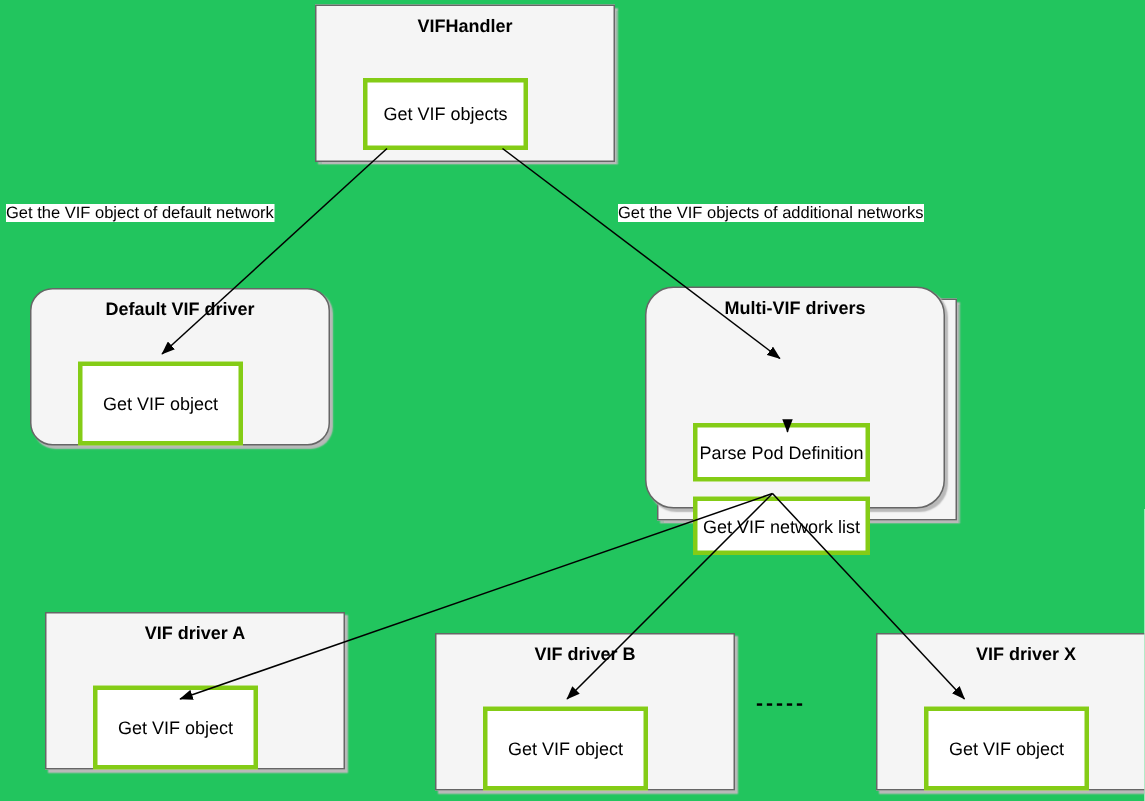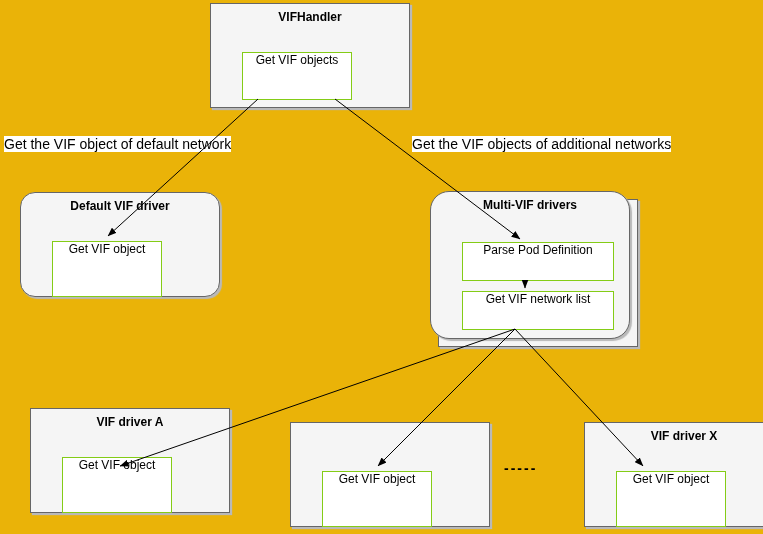--- a/index.html
+++ b/index.html
@@ -1,20 +1,20 @@
 <!DOCTYPE html>
 <html><head>
 <meta charset="utf-8">
 <style>
   html, body { margin: 0; padding: 0; background: #ffffff; }
   .canvas {
     position: relative;
     width: 763px;
     height: 534px;
-    background: #eab308;
+    background: #22c55e;
     font-family: "Liberation Sans", sans-serif;
     color: #000000;
     overflow: hidden;
   }
   .container-box {
     position: absolute;
     width: 200px;
     height: 105px;
     background: #f5f5f5;
     border: 1px solid #666666;
@@ -25,45 +25,45 @@
     display: block;
     text-align: center;
     font-size: 12px;
     font-weight: bold;
     padding-top: 6px;
     color: #000000;
   }
   .leaf-box {
     position: absolute;
     background: #ffffff;
-    border: 1px solid #84cc16;
+    border: 3px solid #84cc16;
     box-sizing: border-box;
     display: flex;
-    align-items: flex-start;
+    align-items: center;
     justify-content: center;
     font-size: 12px;
     color: #000000;
   }
   .method-box { left: 31px; top: 48px; width: 110px; height: 56px; }
   .vifhandler-method { left: 31px; top: 48px; width: 110px; height: 48px; }
   .multi-box { position: absolute; width: 200px; height: 148px; background: #f5f5f5;
     border: 1px solid #666666; box-shadow: 2px 2px 1px #b9b9b9; box-sizing: border-box; }
   .stack-back {
     position: absolute;
     left: 438px; top: 199px;
     width: 200px; height: 148px;
     background: #f5f5f5;
     border: 1px solid #666666;
     box-shadow: 2px 2px 1px #b9b9b9;
     box-sizing: border-box;
   }
-  .step-box { left: 31px; width: 152px; height: 39px; }
+  .step-box { left: 31px; width: 118px; height: 39px; margin-top: 40px; }
   .edge-label {
     position: absolute;
-    font-size: 14px;
+    font-size: 11px;
     color: #000000;
     white-space: nowrap;
     background: #ffffff;
   }
   .ellipsis {
     position: absolute;
     left: 504px;
     top: 460px;
     font-size: 14px;
     font-weight: bold;
@@ -112,20 +112,21 @@
   </div>
 
   <div class="container-box" style="left:30px; top:408px;">
     <span class="container-title">VIF driver A</span>
     <div class="leaf-box method-box">
       <span>Get VIF object</span>
     </div>
   </div>
 
   <div class="container-box" style="left:290px; top:422px;">
+    <span class="container-title">VIF driver B</span>
     <div class="leaf-box method-box">
       <span>Get VIF object</span>
     </div>
   </div>
 
   <div class="ellipsis">-----</div>
 
   <div class="container-box" style="left:560px; top:422px;margin-left:24px;">
     <span class="container-title">VIF driver X</span>
     <div class="leaf-box method-box">

